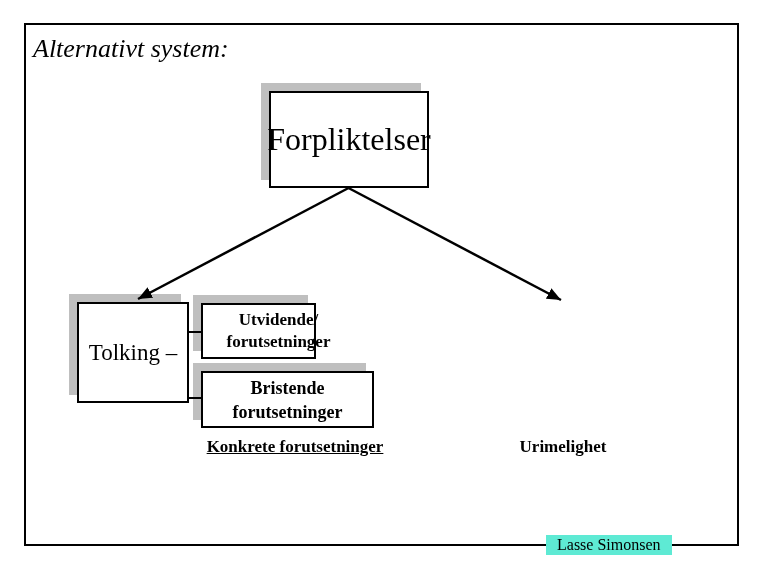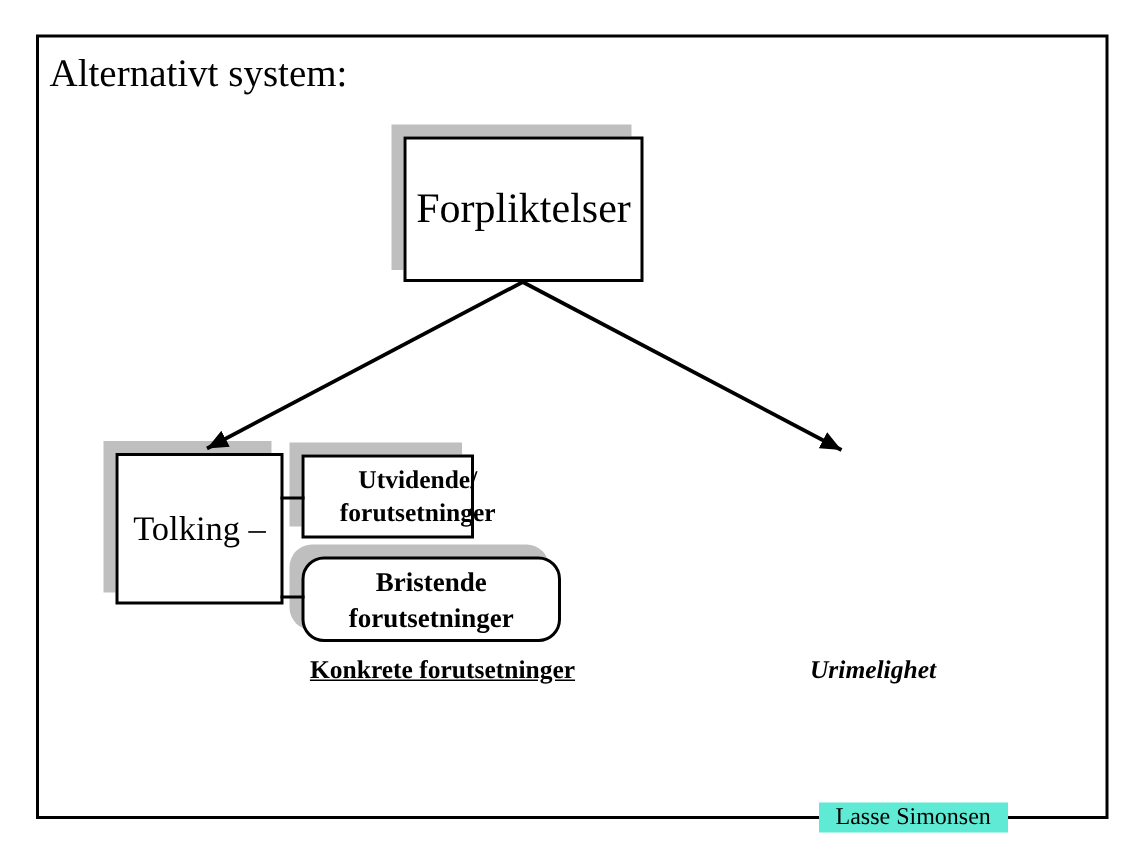--- a/index.html
+++ b/index.html
@@ -27,65 +27,66 @@
     z-index: 0;
   }
   .slide-title {
     position: absolute;
     left: 33px;
     top: 33px;
     font-size: 26px;
     line-height: 31px;
     white-space: nowrap;
     z-index: 2;
+    font-style: italic;
   }
   .node {
     position: absolute;
     box-sizing: border-box;
     background: #ffffff;
     border: 2px solid #000000;
     box-shadow: -8px -8px 0 0 #bfbfbf;
     display: flex;
     flex-direction: column;
     align-items: center;
     justify-content: center;
     text-align: center;
     z-index: 1;
   }
   .node span { display: block; }
   .node-forpliktelser {
     left: 269px; top: 91px; width: 160px; height: 97px;
-    font-size: 28px;
+    font-size: 32px;
   }
   .node-tolking {
     left: 77px; top: 302px; width: 112px; height: 101px;
     font-size: 23px; line-height: 31px;
   }
   .node-utvidende {
     left: 201px; top: 303px; width: 115px; height: 56px;
     font-size: 17px; font-weight: bold; line-height: 22px; padding-left: 40px;
   }
   .node-bristende {
     left: 201px; top: 371px; width: 173px; height: 57px;
-    font-size: 18px; font-weight: bold; line-height: 24px; border-radius: 15px;
+    font-size: 18px; font-weight: bold; line-height: 24px;
   }
   .node-avtl {
     left: 508px; top: 302px; width: 113px; height: 126px;
     font-size: 24px;
   }
   .caption {
     position: absolute;
     font-size: 17px;
     font-weight: bold;
     text-align: center;
     z-index: 2;
     white-space: nowrap;
   }
   .caption-konkrete { left: 195px; top: 437px; width: 200px; text-decoration: underline; }
-  .caption-urimelighet { left: 512px; top: 437px; width: 140px; font-style: italic; }
+  .caption-urimelighet { left: 493px; top: 437px; width: 140px; }
   .footer-label {
     position: absolute;
     left: 546px;
     top: 535px;
     padding: 0 11px;
     background: #5eead4;
     font-size: 16px;
     line-height: 20px;
     white-space: nowrap;
     z-index: 4;

